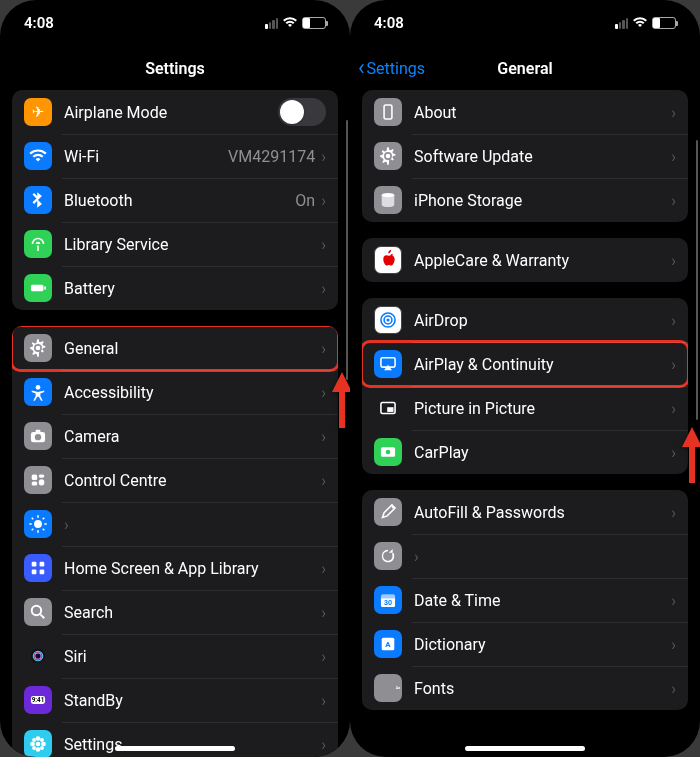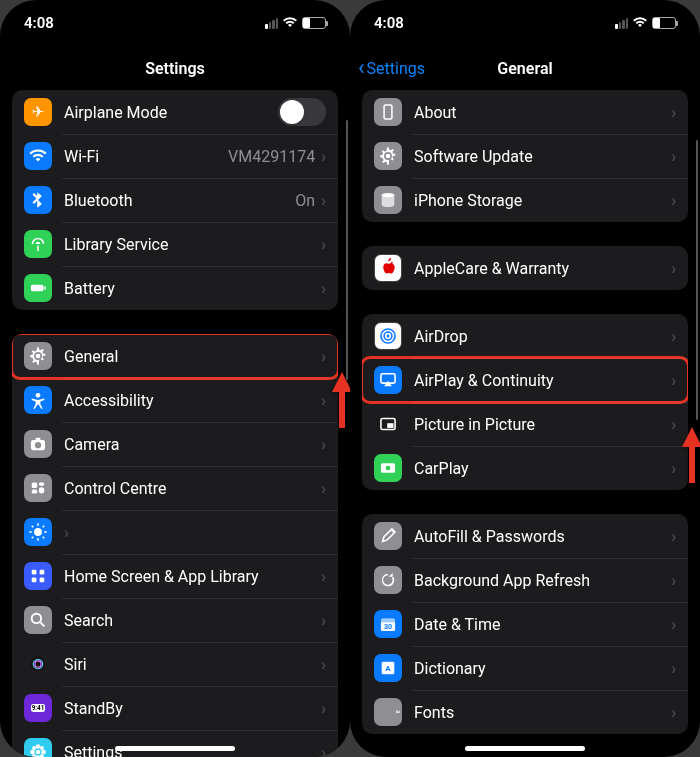--- a/index.html
+++ b/index.html
@@ -66,21 +66,21 @@
   .navbar .back-chevron { font-size: 22px; line-height: 1; }
   .scroll {
     flex: 1;
     overflow-y: hidden;
     padding: 0 12px 20px 12px;
     position: relative;
   }
   .group {
     background: #1c1c1e;
     border-radius: 10px;
-    margin-top: 24px;
+    margin-top: 16px;
     overflow: hidden;
   }
   .scroll .group:first-child { margin-top: 0; }
   .row {
     display: flex;
     align-items: center;
     height: 44px;
     padding: 0 12px 0 12px;
     position: relative;
   }
@@ -476,21 +476,20 @@
           <span class="label">AutoFill &amp; Passwords</span>
           <span class="chevron">›</span>
         </div>
         <div class="row">
           <span class="icon" style="background: rgb(142, 142, 147);">
             <svg viewBox="0 0 28 28" width="22" height="22">
               <path d="M14 6a8 8 0 107 4l-2 1a6 6 0 11-5-3V6z" fill="#fff"></path>
               <path d="M20 5v5h-5z" fill="#fff"></path>
             </svg>
           </span>
-          <span class="label">Background App Refresh</span>
           <span class="chevron">›</span>
         </div>
         <div class="row">
           <span class="icon" style="background: rgb(10, 122, 255);">
             <svg viewBox="0 0 28 28" width="22" height="22">
               <rect x="5" y="7" width="18" height="16" rx="2" fill="#fff"></rect>
               <rect x="5" y="7" width="18" height="5" fill="#0a7aff" opacity="0.4"></rect>
               <text x="14" y="20" font-size="9" font-weight="bold" text-anchor="middle" fill="#0a7aff">30</text>
             </svg>
           </span>

